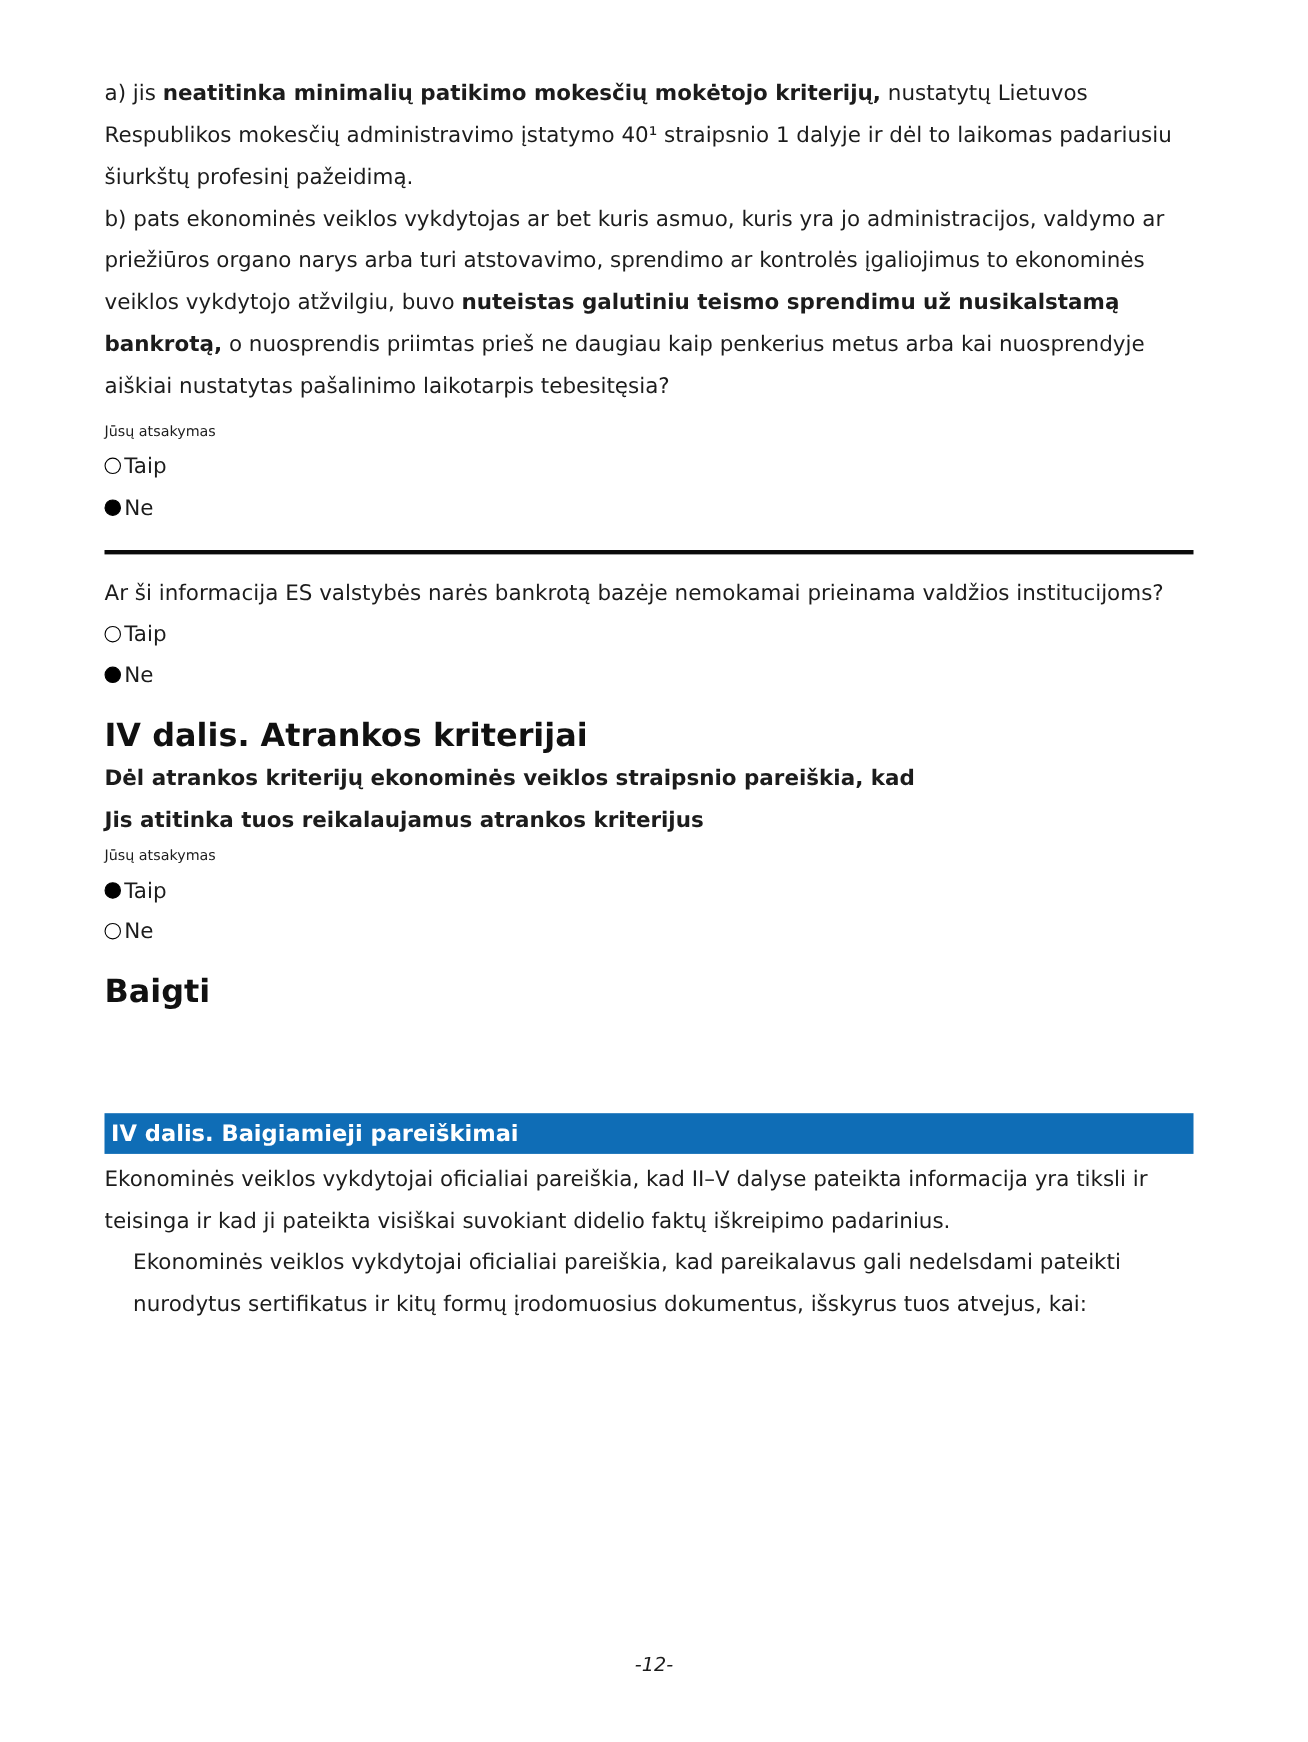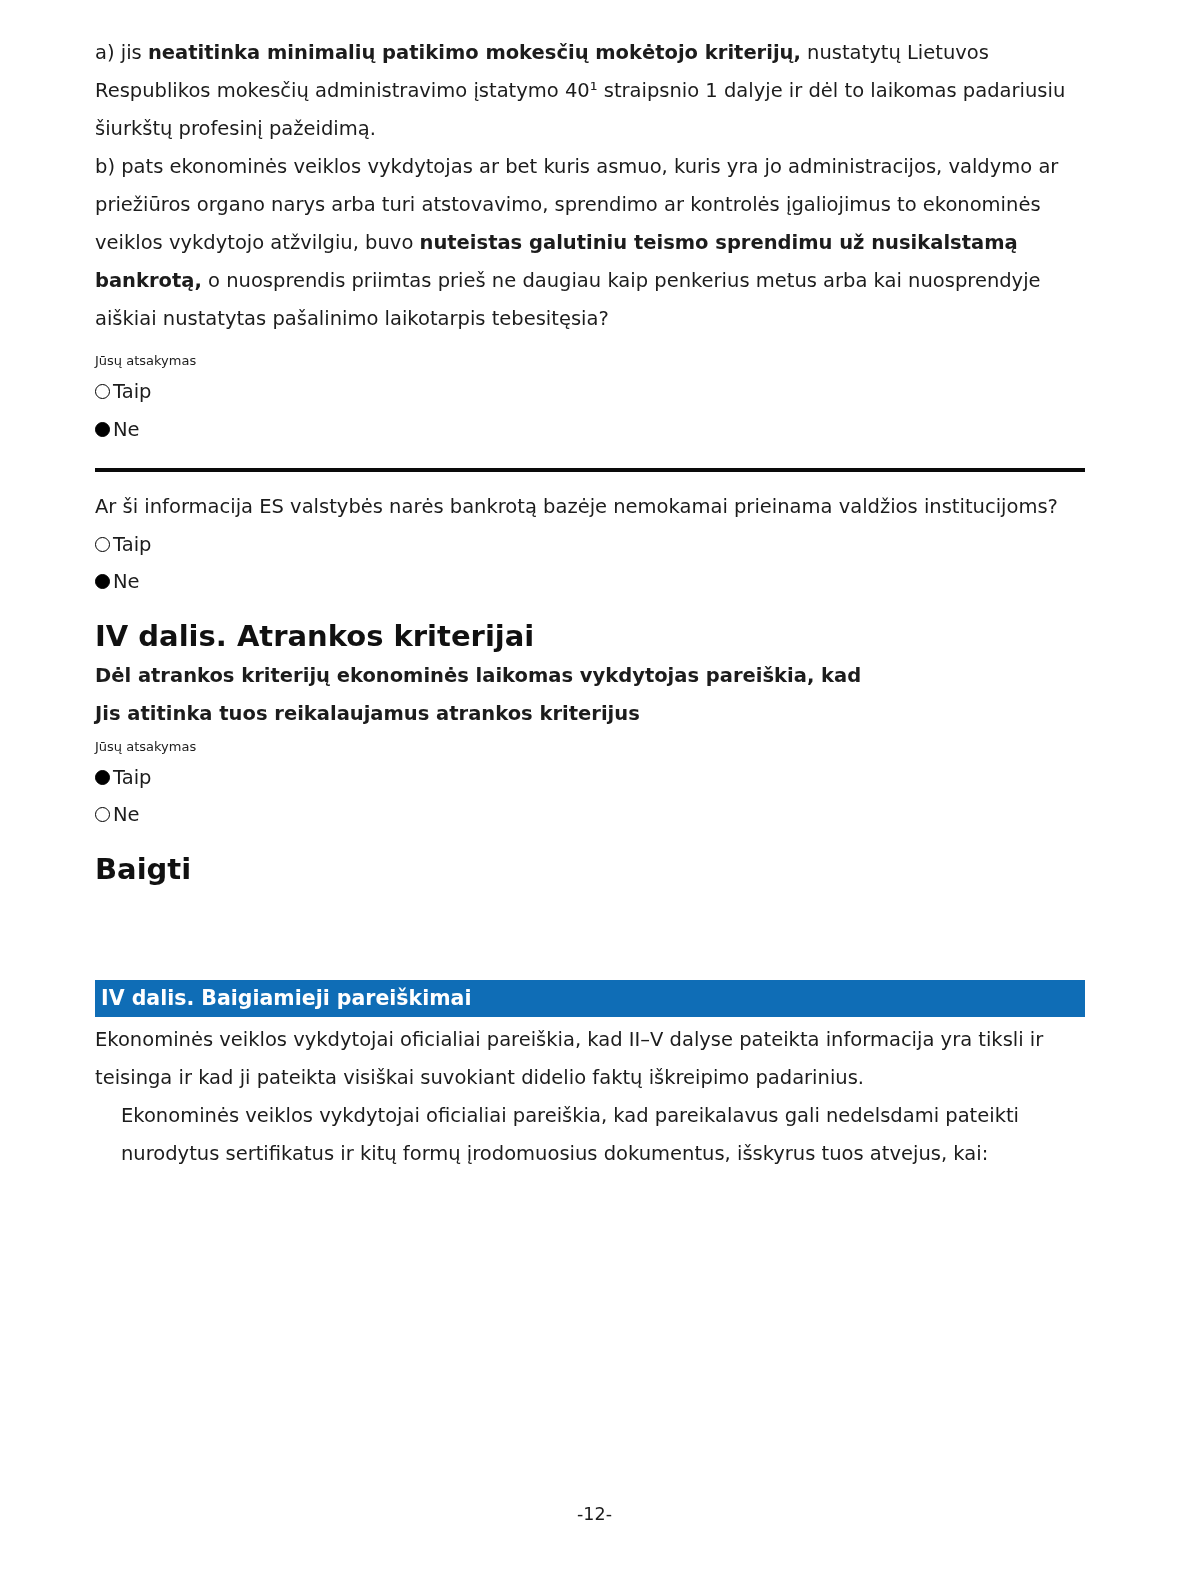--- a/index.html
+++ b/index.html
@@ -7,21 +7,21 @@
   body {
     width: 1189px;
     height: 1584px;
     background: #ffffff;
     font-family: "DejaVu Sans", sans-serif;
     color: #1c1c1c;
     position: relative;
     overflow: hidden;
   }
   .content {
-    padding: 34px 104px 0 95px;
+    padding: 66px 104px 0 95px;
   }
   .body-text {
     font-size: 19.5px;
     line-height: 1.95;
     margin: 0;
   }
   .body-text b, .bold-line { font-weight: bold; }
   .bold-line {
     font-size: 19.5px;
     line-height: 1.95;
@@ -78,20 +78,21 @@
   .after-banner { margin-top: 4px; }
   .indent { padding-left: 26px; }
   .page-footer {
     position: absolute;
     left: 0;
     right: 0;
     bottom: 60px;
     text-align: center;
     font-size: 17.5px;
     color: #1c1c1c;
+    font-style: italic;
   }
 </style>
 </head>
 <body>
 
 <div class="content">
 
   <p class="body-text"><span>a) jis </span><b>neatitinka minimalių patikimo mokesčių mokėtojo kriterijų,</b><span> nustatytų Lietuvos Respublikos mokesčių administravimo įstatymo 40¹ straipsnio 1 dalyje ir dėl to laikomas padariusiu šiurkštų profesinį pažeidimą.</span></p>
 
   <p class="body-text"><span>b) pats ekonominės veiklos vykdytojas ar bet kuris asmuo, kuris yra jo administracijos, valdymo ar priežiūros organo narys arba turi atstovavimo, sprendimo ar kontrolės įgaliojimus to ekonominės veiklos vykdytojo atžvilgiu, buvo </span><b>nuteistas galutiniu teismo sprendimu už nusikalstamą bankrotą,</b><span> o nuosprendis priimtas prieš ne daugiau kaip penkerius metus arba kai nuosprendyje aiškiai nustatytas pašalinimo laikotarpis tebesitęsia?</span></p>
@@ -116,21 +117,21 @@
     <span>Taip</span>
   </div>
   <div class="option">
     <span class="radio checked"></span>
     <span>Ne</span>
   </div>
 
   <h1 class="h1">IV dalis. Atrankos kriterijai</h1>
 
 
-  <div class="bold-line after-banner">Dėl atrankos kriterijų ekonominės laikomas vykdytojas pareiškia, kad</div>
+  <div class="bold-line after-banner">Dėl atrankos kriterijų ekonominės veiklos straipsnio pareiškia, kad</div>
   <div class="bold-line">Jis atitinka tuos reikalaujamus atrankos kriterijus</div>
 
   <div class="answer-label" style="margin-top:0;">Jūsų atsakymas</div>
 
   <div class="option">
     <span class="radio checked"></span>
     <span>Taip</span>
   </div>
   <div class="option">
     <span class="radio"></span>

